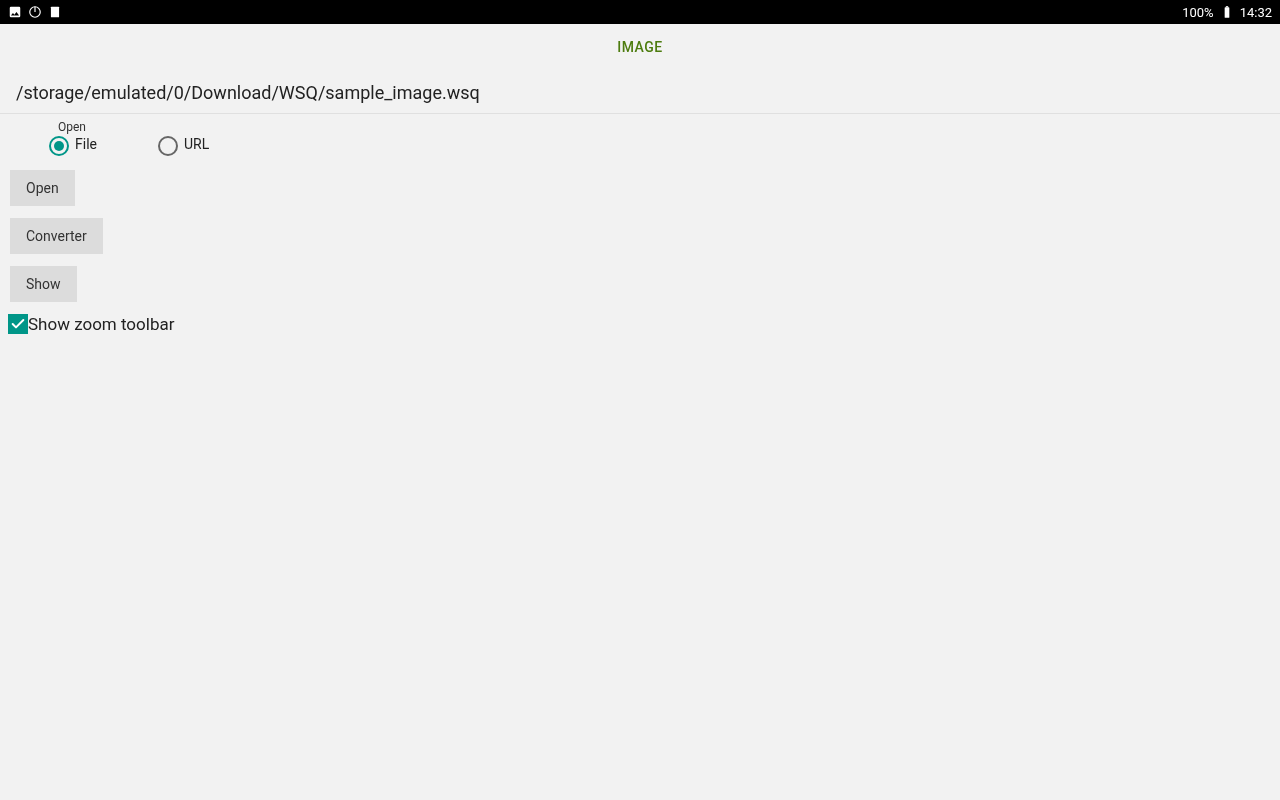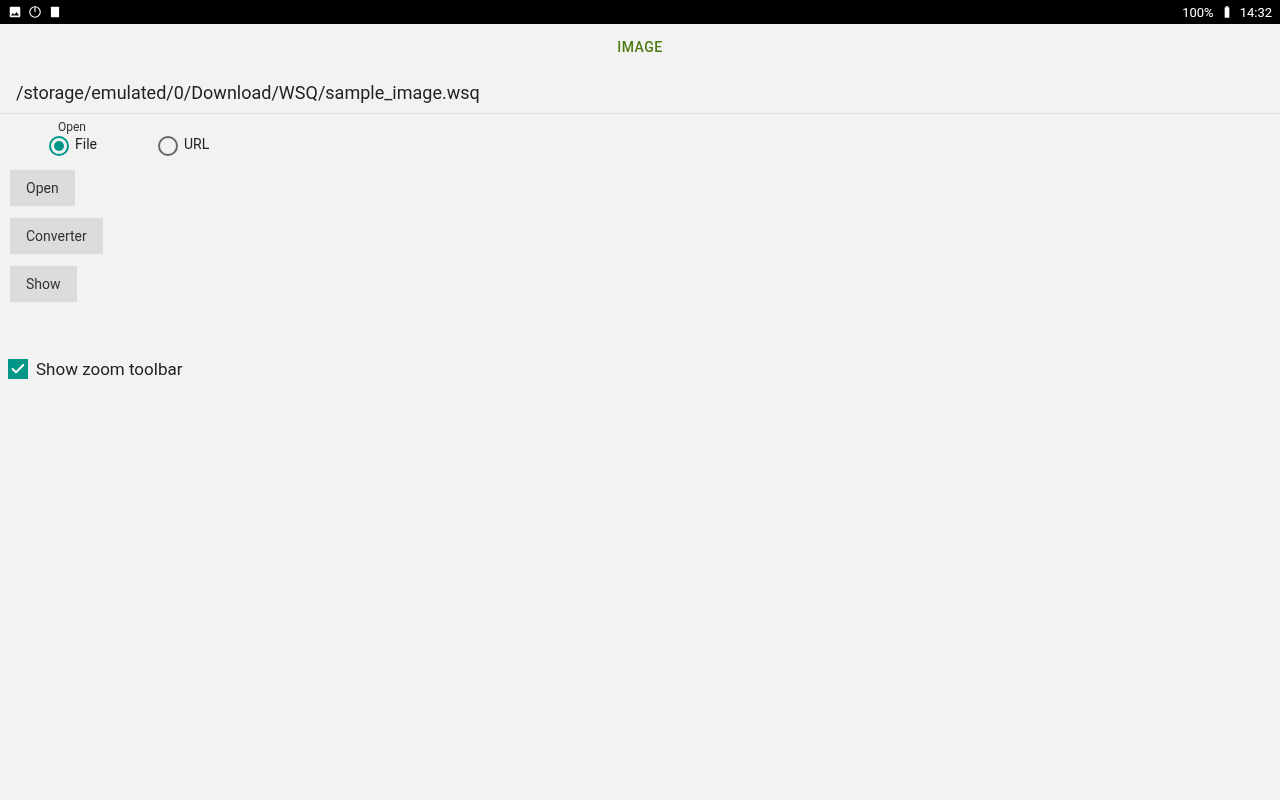--- a/index.html
+++ b/index.html
@@ -108,23 +108,21 @@
     color: #333;
     font-size: 14px;
     padding: 10px 16px;
     border: none;
     cursor: pointer;
     font-family: inherit;
   }
   .check-row {
     display: flex;
     align-items: center;
-    gap: 8px;
     padding: 4px 8px;
-    margin-top: 45px;
   }
   .checkbox {
     width: 20px; height: 20px;
     background: #009688;
     display: inline-flex;
     align-items: center;
     justify-content: center;
     cursor: pointer;
   }
   .checkbox svg { width: 16px; height: 16px; }

